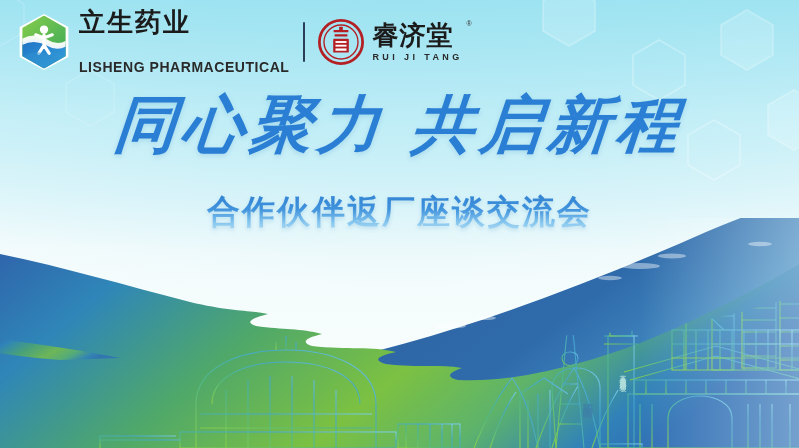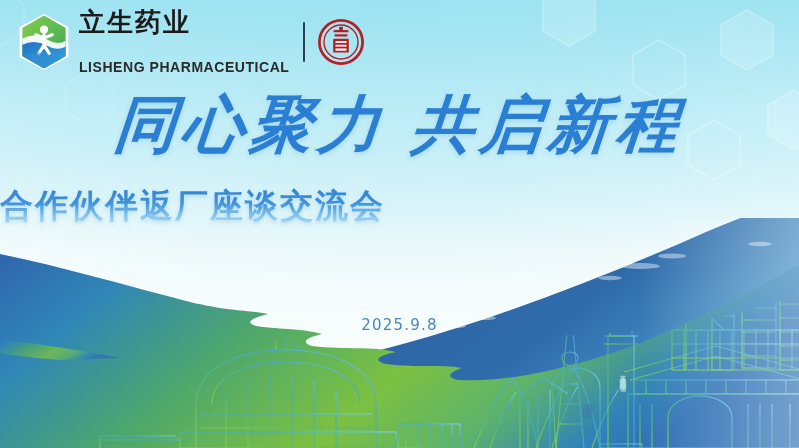--- a/index.html
+++ b/index.html
@@ -69,22 +69,22 @@
     font-style:italic;
     line-height:1.08;
     transform:skewX(-5deg);
     text-shadow:0 2px 5px rgba(60,140,200,.22);
     white-space:nowrap;
   }
   .headline .gap { display:inline-block; width:26px; }
 
   
   .subtitle {
-    position:absolute; top:184px; left:0; width:100%;
-    z-index:6;
+    position:absolute; top:190px; left:0; width:100%;
+    text-align:center; z-index:6;
     font-family:"DejaVu Sans","Liberation Sans",sans-serif;
     font-size:33px; font-weight:700; letter-spacing:2px;
     background:linear-gradient(180deg,#2f7fd0 0%,#3f92dc 42%,#86c6ee 72%,#bfe2f6 100%);
     -webkit-background-clip:text; background-clip:text;
     color:transparent; -webkit-text-fill-color:transparent;
     filter:drop-shadow(0 2px 2px rgba(60,140,200,.22));
     white-space:nowrap;
   }
 
   
@@ -181,30 +181,34 @@
         <rect x="36" y="33" width="28" height="5" rx="1"></rect>
         <rect x="33" y="43" width="34" height="30" rx="2"></rect>
       </g>
       <g fill="#ffffff">
         <rect x="38" y="48" width="24" height="4"></rect>
         <rect x="38" y="56" width="24" height="4"></rect>
         <rect x="38" y="64" width="24" height="5"></rect>
       </g>
     </svg>
 
+    <div class="brand-rjt">
+      <div class="brand-rjt-cn">睿济堂</div>
+      <div class="brand-rjt-en">RUI JI TANG</div>
+      <span class="reg-mark">®</span>
+    </div>
   </div>
 
   <div class="headline">
     <span>同心聚力</span><span class="gap"></span><span>共启新程</span>
   </div>
 
   <div class="subtitle">合作伙伴返厂座谈交流会</div>
 
 
-  <div class="eventdate">2025.9.8</div>
 
   <svg class="bottomart" viewBox="0 0 799 230" preserveAspectRatio="none">
     <defs>
       <linearGradient id="brush" x1="0" y1="0" x2="1" y2="0.3">
         <stop offset="0%" stop-color="#2f63ab"></stop>
         <stop offset="18%" stop-color="#2f86b8"></stop>
         <stop offset="40%" stop-color="#4fa86a"></stop>
         <stop offset="62%" stop-color="#7cc142"></stop>
         <stop offset="78%" stop-color="#5db36b"></stop>
         <stop offset="92%" stop-color="#3182b8"></stop>

